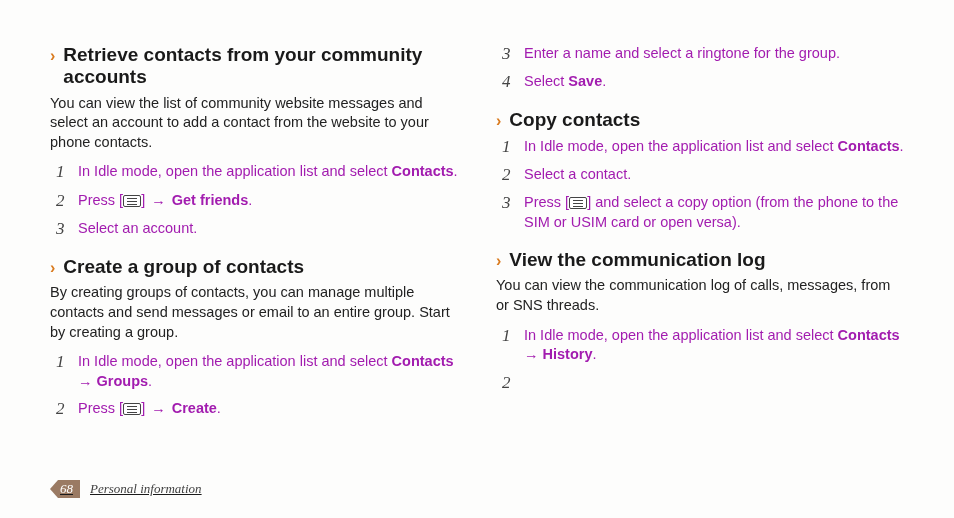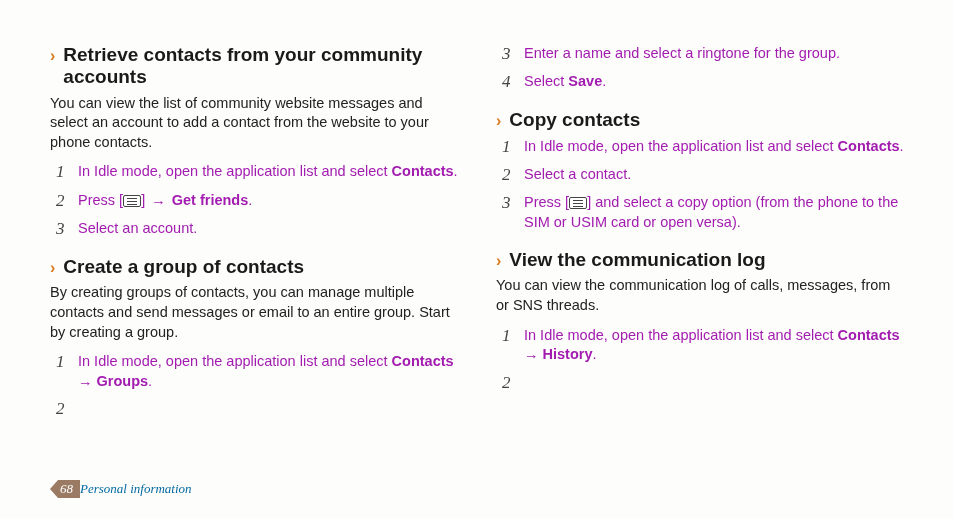--- a/index.html
+++ b/index.html
@@ -92,34 +92,36 @@
     height: 1px;
     background: #444;
     box-shadow: 0 3px 0 #444, 0 6px 0 #444;
   }
   .footer {
     position: absolute;
     bottom: 20px;
     left: 50px;
     display: flex;
     align-items: center;
+    gap: 10px;
+    text-decoration: underline;
   }
   .page-badge {
     background: #9a7a63;
     color: #fff;
     font-style: italic;
     font-family: Georgia, serif;
     font-size: 13px;
     padding: 1px 7px 1px 10px;
     clip-path: polygon(8px 0, 100% 0, 100% 100%, 8px 100%, 0 50%);
   }
   .footer-label {
     font-style: italic;
     font-size: 13px;
-    color: #0369a1;
+    color: #404040;
     font-family: Georgia, serif;
   }
 </style>
 </head>
 <body>
 
 <div class="columns">
 
   <div class="col">
 
@@ -154,20 +156,23 @@
     <p class="intro">By creating groups of contacts, you can manage multiple contacts and send messages or email to an entire group. Start by creating a group.</p>
     <ol class="steps">
       <li class="step">
         <span class="step-num">1</span>
         <span class="step-text">
           <span>In Idle mode, open the application list and select </span><b>Contacts</b><span> → </span><b>Groups</b><span>.</span>
         </span>
       </li>
       <li class="step">
         <span class="step-num">2</span>
+        <span class="step-text">
+          <span>Press [</span><span class="menu-icon"></span><span>] </span><span class="arrow">→</span><b> Create</b><span>.</span>
+        </span>
       </li>
     </ol>
 
   </div>
 
   <div class="col">
 
     <ol class="steps">
       <li class="step">
         <span class="step-num">3</span>

